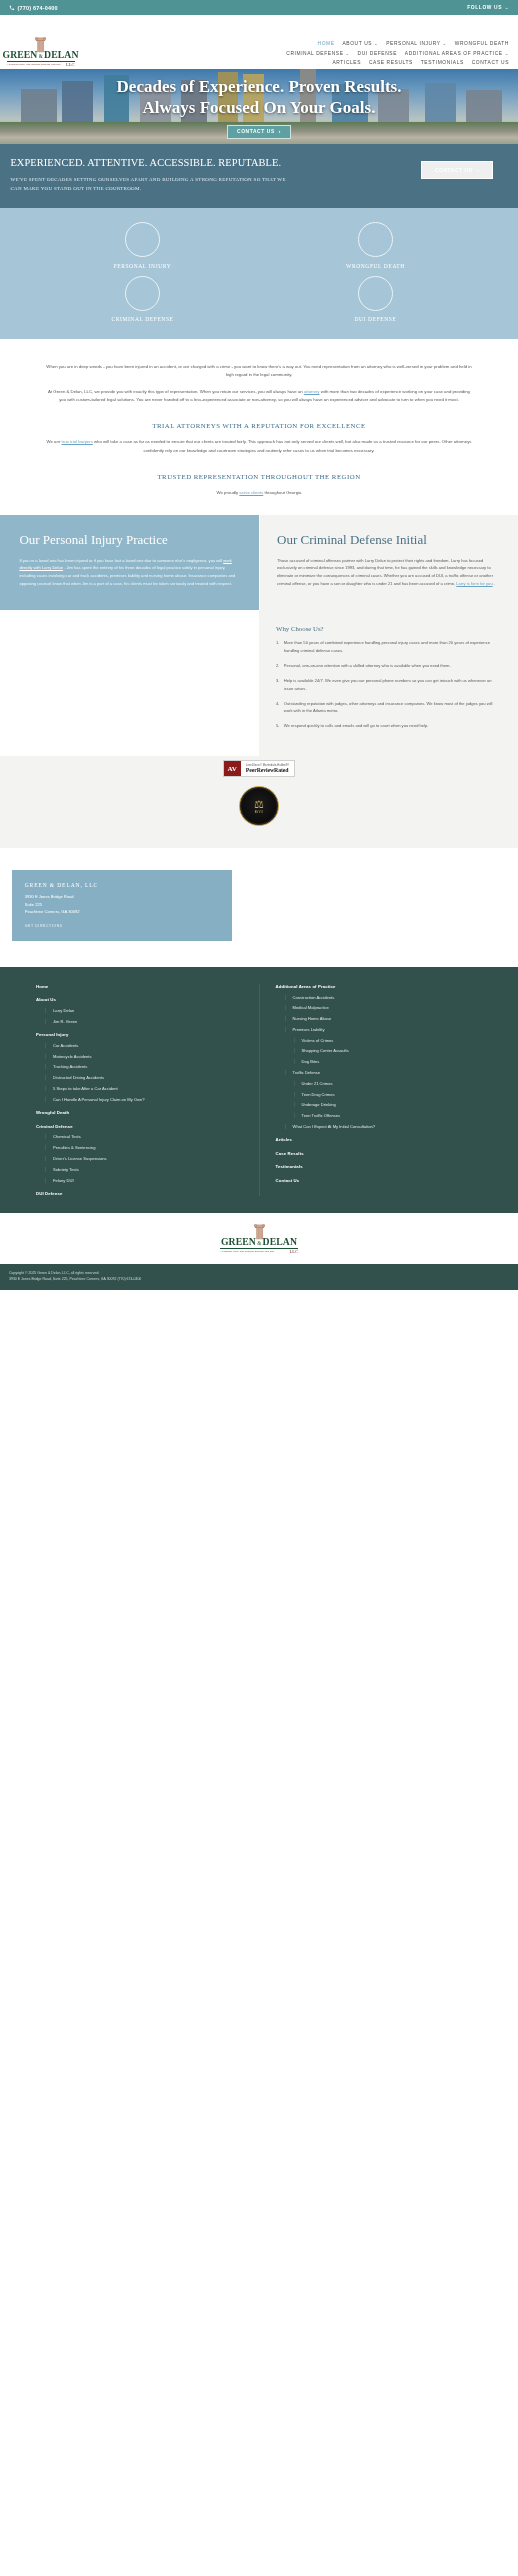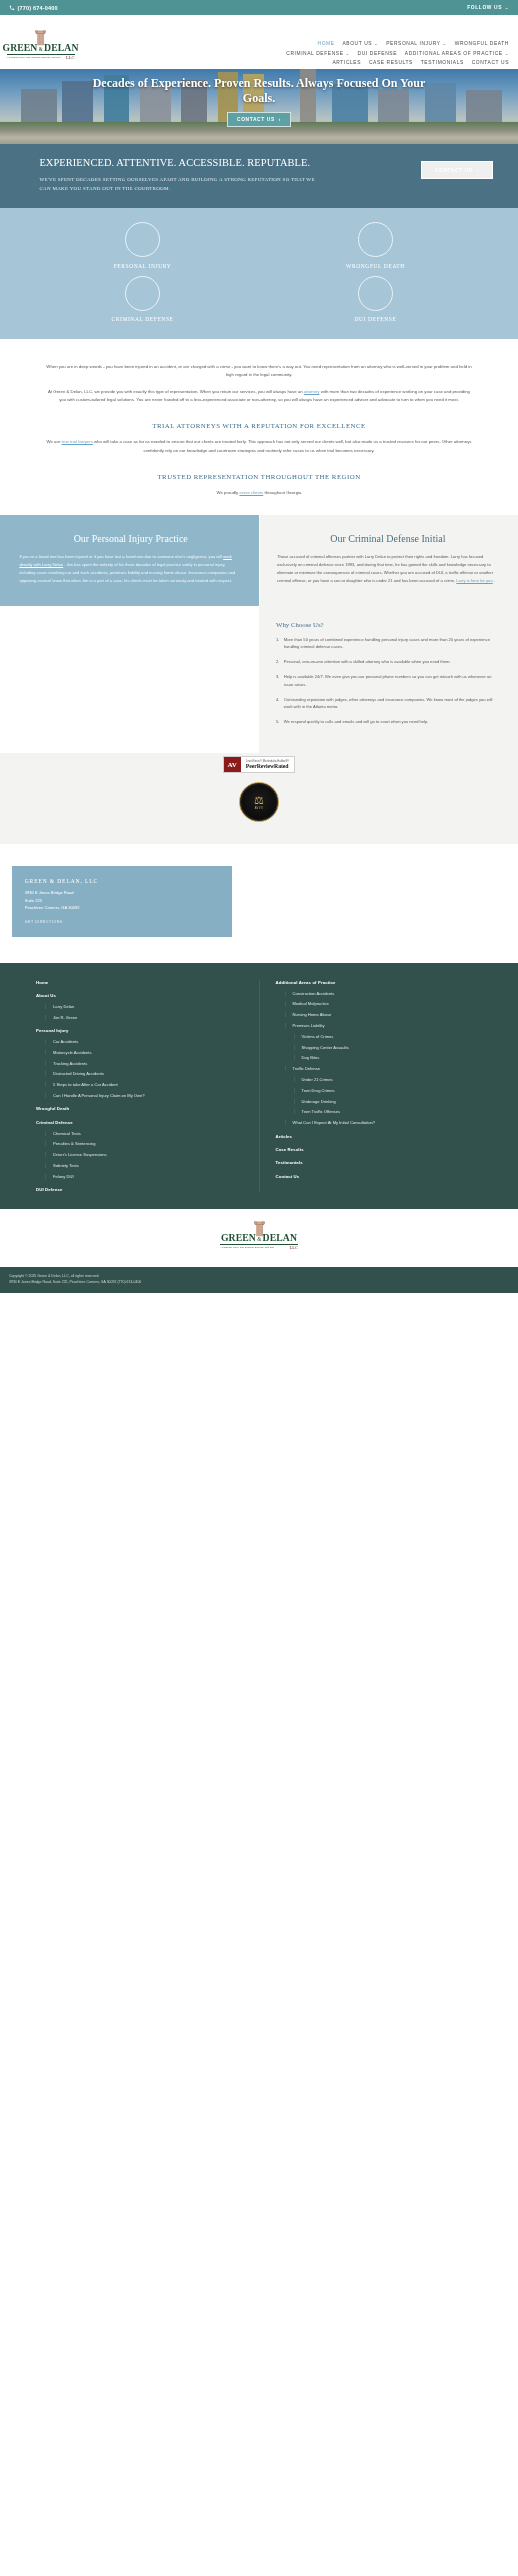--- a/index.html
+++ b/index.html
@@ -44,21 +44,21 @@
 
   
   .header {
     background: #fff;
     padding: 2.6px 9px 1.3px 6.5px;
     display: flex;
     align-items: flex-end;
     justify-content: space-between;
     min-height: 54px;
   }
-  .logo { width: 68px; padding-bottom: 8px; }
+  .logo { width: 68px; padding-bottom: 1px; }
   .logo-top { display: flex; align-items: flex-end; justify-content: center; }
   .logo-col { width: 17px; height: 17px; margin-bottom: -1.9px; }
   .logo-wordmark {
     display: flex; align-items: baseline; justify-content: center;
     gap: 1.3px; margin-top: -2.6px;
   }
   .logo-green, .logo-delan {
     font-family: "Liberation Serif", serif;
     font-size: 9.7px; font-weight: bold; color: #1f4f34;
     letter-spacing: 0.1px;
@@ -102,41 +102,41 @@
     position:absolute; left:0; right:0; bottom:0; height:30%;
     background: linear-gradient(180deg,#5f7a57 0%, #8d9080 40%, #b8b4a4 70%, #9aa08e 100%);
   }
   .hero-inner {
     position: relative; z-index: 3;
     height: 100%; display: flex; flex-direction: column;
     align-items: center; justify-content: flex-start; padding-top: 6.5px;
   }
   .hero-title {
     font-family: "Liberation Serif", serif;
-    color: #fff; font-size: 12px; line-height: 1.25;
+    color: #fff; font-size: 17px; line-height: 1.25;
     text-align: center; max-width: 337px;
     text-shadow: 0 0.6px 2.6px rgba(0,0,0,.55);
   }
   .btn-solid {
     margin-top: 6.5px;
     background: #5fa0a2;
     border: 0.6px solid #cfe3e3;
     color: #fff; font-size: 4.9px; font-weight: bold;
     letter-spacing: 0.6px; padding: 3.9px 9px;
     display: inline-flex; align-items: center; gap: 3.9px;
     cursor: pointer;
   }
 
   
   .band-experienced {
     background: #4b7185;
     padding: 11.7px 10.4px 14.3px 10.4px;
     display: flex; justify-content: space-between; align-items: flex-start;
   }
-  .exp-left { max-width: 279px; margin-left: 29px; }
+  .exp-left { max-width: 279px; }
   .exp-head {
     font-family: "Liberation Serif", serif;
     color: #fff; font-size: 10.4px; line-height: 1.35; letter-spacing: 0.1px;
   }
   .exp-sub {
     font-family: "Liberation Serif", serif;
     color: #e4eef2; font-size: 5px; line-height: 1.75;
     letter-spacing: 0.3px; margin-top: 6.5px;
   }
   .btn-outline {
@@ -193,21 +193,21 @@
     width: 50%; background: #8fb6c9;
     padding: 17px 17px 22px 19.4px;
   }
   .panel-cd {
     width: 50%; background: #f3f3f1;
     padding: 17px 19.4px 22px 17px;
     border-left: 0.6px solid #ffffff;
   }
   .panel-title {
     font-family: "Liberation Serif", serif;
-    font-size: 10px; line-height: 1.3; font-weight: normal; text-align: center;
+    font-size: 13px; line-height: 1.3; font-weight: normal;
   }
   .panel-pi .panel-title { color: #ffffff; }
   .panel-cd .panel-title { color: #4b7185; }
   .panel-body {
     font-size: 4.1px; line-height: 1.95; margin-top: 7.8px;
   }
   .panel-pi .panel-body { color: #f4f9fb; }
   .panel-cd .panel-body { color: #5a5a5a; }
   .panel-pi .panel-body .lnk { color: #ffffff; text-decoration: underline; cursor:pointer; }
   .panel-cd .panel-body .lnk { color: #6ba3c4; text-decoration: underline; cursor:pointer; }

